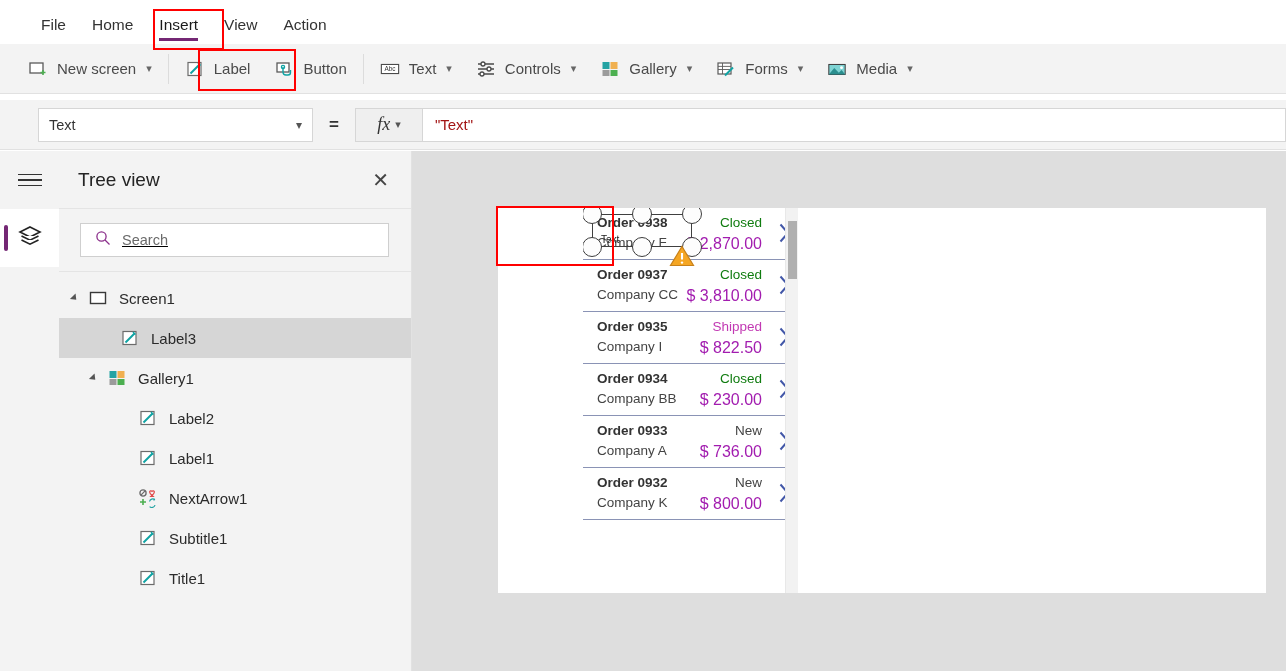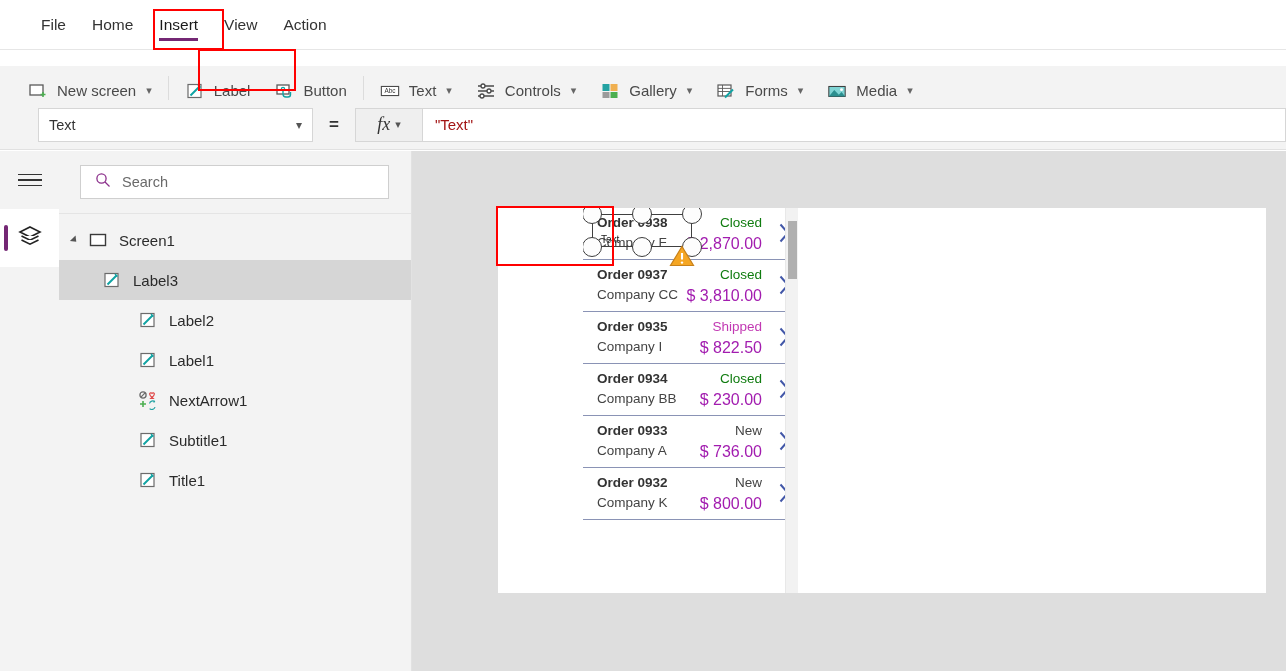--- a/index.html
+++ b/index.html
@@ -22,21 +22,21 @@
     display: flex; align-items: center; position: relative; cursor: default; justify-content: center;
   }
   .menu-item.active { font-weight: normal; color: #1a1a1a; }
   .menu-underline {
     position: absolute; left: 13px; right: 13px; bottom: 9px; height: 3px;
     background: #742774;
   }
 
   
   .ribbon {
-    position: absolute; left: 0; top: 66px; width: 1286px; height: 50px;
+    position: absolute; left: 0; top: 44px; width: 1286px; height: 50px;
     background: #f3f3f3; border-bottom: 1px solid #e1e1e1;
     display: flex; align-items: center;
   }
   .rb {
     display: flex; align-items: center; height: 50px; padding: 0 12px;
     font-size: 15px; color: #4a4a4a; cursor: default; gap: 9px; white-space: nowrap;
   }
   .rb .ic { display: inline-flex; align-items: center; justify-content: center;
             width: 20px; height: 20px; flex: 0 0 20px; }
   .rb .cv { font-size: 11px; color: #666; margin-left: 1px; }
@@ -94,21 +94,21 @@
   }
   .tv-head {
     height: 58px; display: flex; align-items: center; justify-content: space-between;
     padding: 0 22px 0 19px; border-bottom: 1px solid #e4e4e4;
   }
   .tv-title { font-size: 19px; color: #242424; }
   .tv-close { font-size: 20px; color: #444; line-height: 1; cursor: pointer; }
   .tv-searchwrap { padding: 14px 22px 14px 21px; border-bottom: 1px solid #e4e4e4; }
   .tv-search {
     height: 34px; background: #ffffff; border: 1px solid #cfcfcf;
-    display: flex; align-items: center; padding-left: 14px; gap: 11px;
+    display: flex; align-items: center; padding-left: 14px; gap: 11px; text-decoration: underline;
   }
   .tv-search .ph { font-size: 14.5px; color: #6a6a6a; }
   .tv-list { padding-top: 6px; }
   .tvrow {
     height: 40px; display: flex; align-items: center; gap: 10px;
     font-size: 15px; color: #2b2b2b; cursor: default; position: relative;
   }
   .tvrow.sel { background: #d6d6d6; }
   .tvrow .caret {
     width: 0; height: 0; border-left: 5px solid #555;
@@ -328,20 +328,24 @@
       <svg width="26" height="26" viewBox="0 0 26 26">
         <path d="M13 4L23 9l-10 5L3 9z" fill="#fff" stroke="#222" stroke-width="1.6"></path>
         <path d="M4.5 13l8.5 4.2L21.5 13" fill="#fff" stroke="#222" stroke-width="1.6"></path>
         <path d="M4.5 17l8.5 4.2L21.5 17" fill="#fff" stroke="#222" stroke-width="1.6"></path>
       </svg>
     </span>
   </div>
 </div>
 
 <div class="tv">
+  <div class="tv-head">
+    <span class="tv-title">Tree view</span>
+    <span class="tv-close">✕</span>
+  </div>
   <div class="tv-searchwrap">
     <div class="tv-search">
       <span>
         <svg width="16" height="16" viewBox="0 0 16 16">
           <circle cx="6.5" cy="6.5" r="4.6" fill="none" stroke="#8b2f8b" stroke-width="1.3"></circle>
           <path d="M10 10l4.5 4.5" stroke="#8b2f8b" stroke-width="1.3"></path>
         </svg>
       </span>
       <span class="ph">Search</span>
     </div>
@@ -353,32 +357,44 @@
     <div class="tvrow" style="padding-left:13px">
       <span class="caret"></span>
       <span class="tic">
         <svg width="20" height="20" viewBox="0 0 20 20">
           <rect x="2.5" y="4.5" width="15" height="11" fill="#fff" stroke="#3a3a3a" stroke-width="1.4"></rect>
         </svg>
       </span>
       <span>Screen1</span>
     </div>
 
-    <div class="tvrow sel" style="padding-left:27px">
+    <div class="tvrow sel" style="padding-left:45px">
       <span class="caret-sp"></span>
       <span class="tic">
         <svg width="20" height="20" viewBox="0 0 20 20">
           <rect x="3" y="3.5" width="13" height="13" fill="#fff" stroke="#6b6b6b" stroke-width="1.2"></rect>
           <path d="M5.5 14.5L14.5 5.5" stroke="#10a3a3" stroke-width="2"></path>
           <path d="M13 4l2.5 2.5" stroke="#10a3a3" stroke-width="1.5"></path>
         </svg>
       </span>
       <span>Label3</span>
     </div>
 
+    <div class="tvrow" style="padding-left:32px">
+      <span class="caret"></span>
+      <span class="tic">
+        <svg width="20" height="20" viewBox="0 0 20 20">
+          <rect x="2.5" y="3" width="7" height="7" fill="#24a3a3"></rect>
+          <rect x="10.5" y="3" width="7" height="7" fill="#f0b050"></rect>
+          <rect x="2.5" y="11" width="7" height="6" fill="#9b9b9b"></rect>
+          <rect x="10.5" y="11" width="7" height="6" fill="#4caf50"></rect>
+        </svg>
+      </span>
+      <span>Gallery1</span>
+    </div>
 
     <div class="tvrow" style="padding-left:78px">
       <span class="tic">
         <svg width="20" height="20" viewBox="0 0 20 20">
           <rect x="3" y="3.5" width="13" height="13" fill="#fff" stroke="#6b6b6b" stroke-width="1.2"></rect>
           <path d="M5.5 14.5L14.5 5.5" stroke="#10a3a3" stroke-width="2"></path>
           <path d="M13 4l2.5 2.5" stroke="#10a3a3" stroke-width="1.5"></path>
         </svg>
       </span>
       <span>Label2</span>

